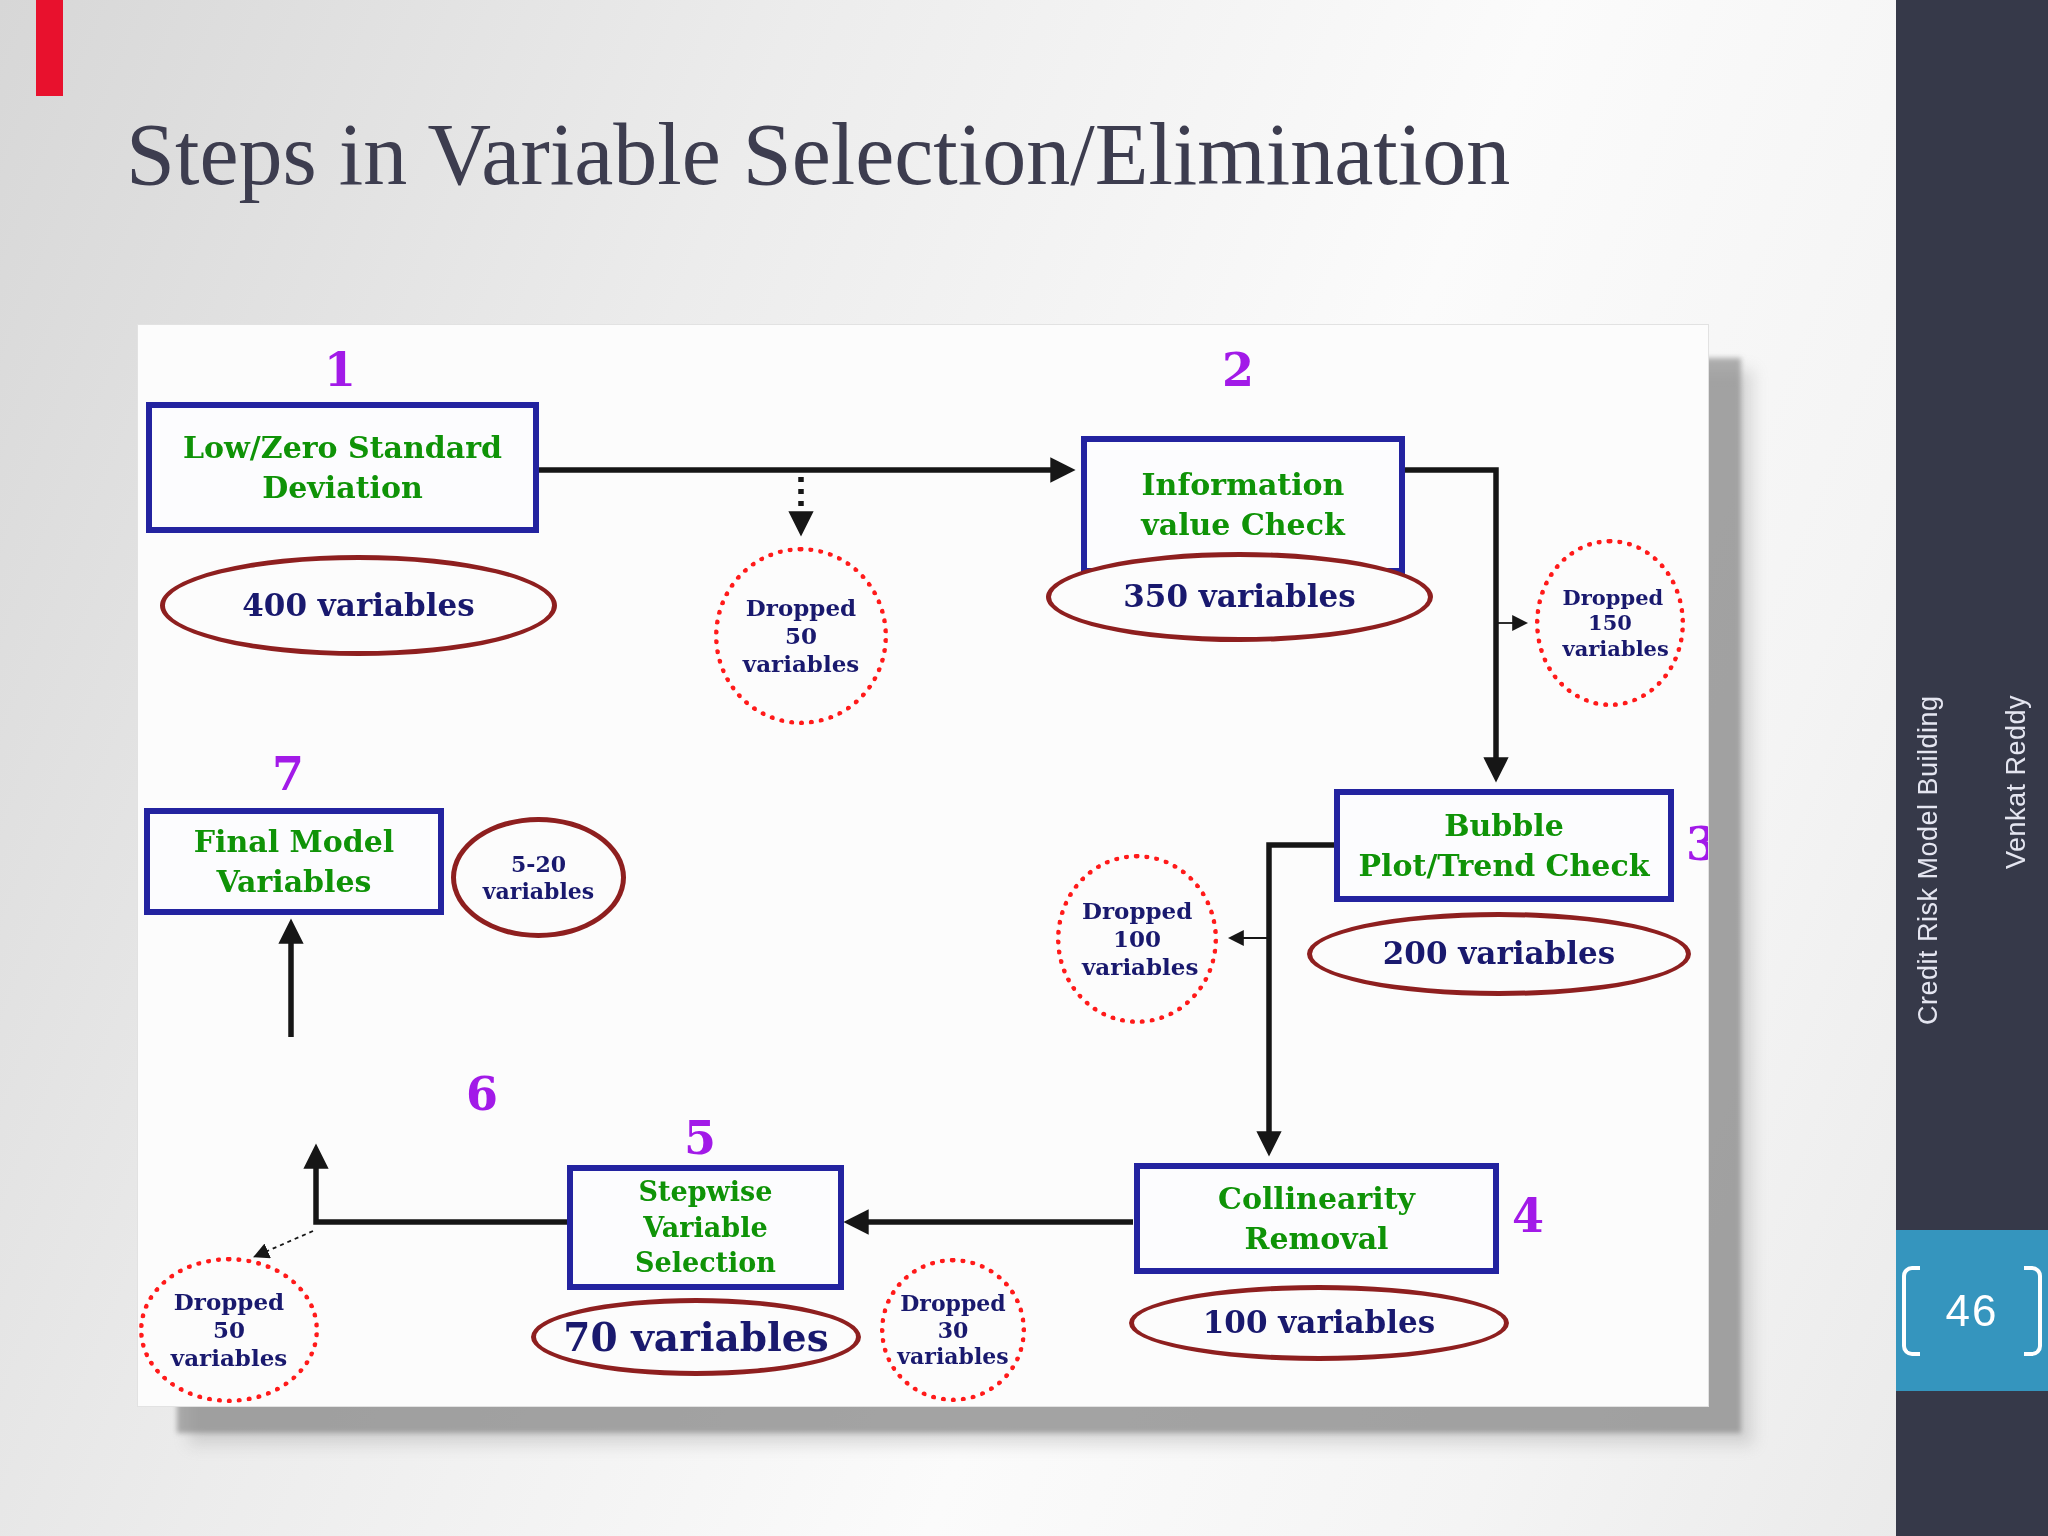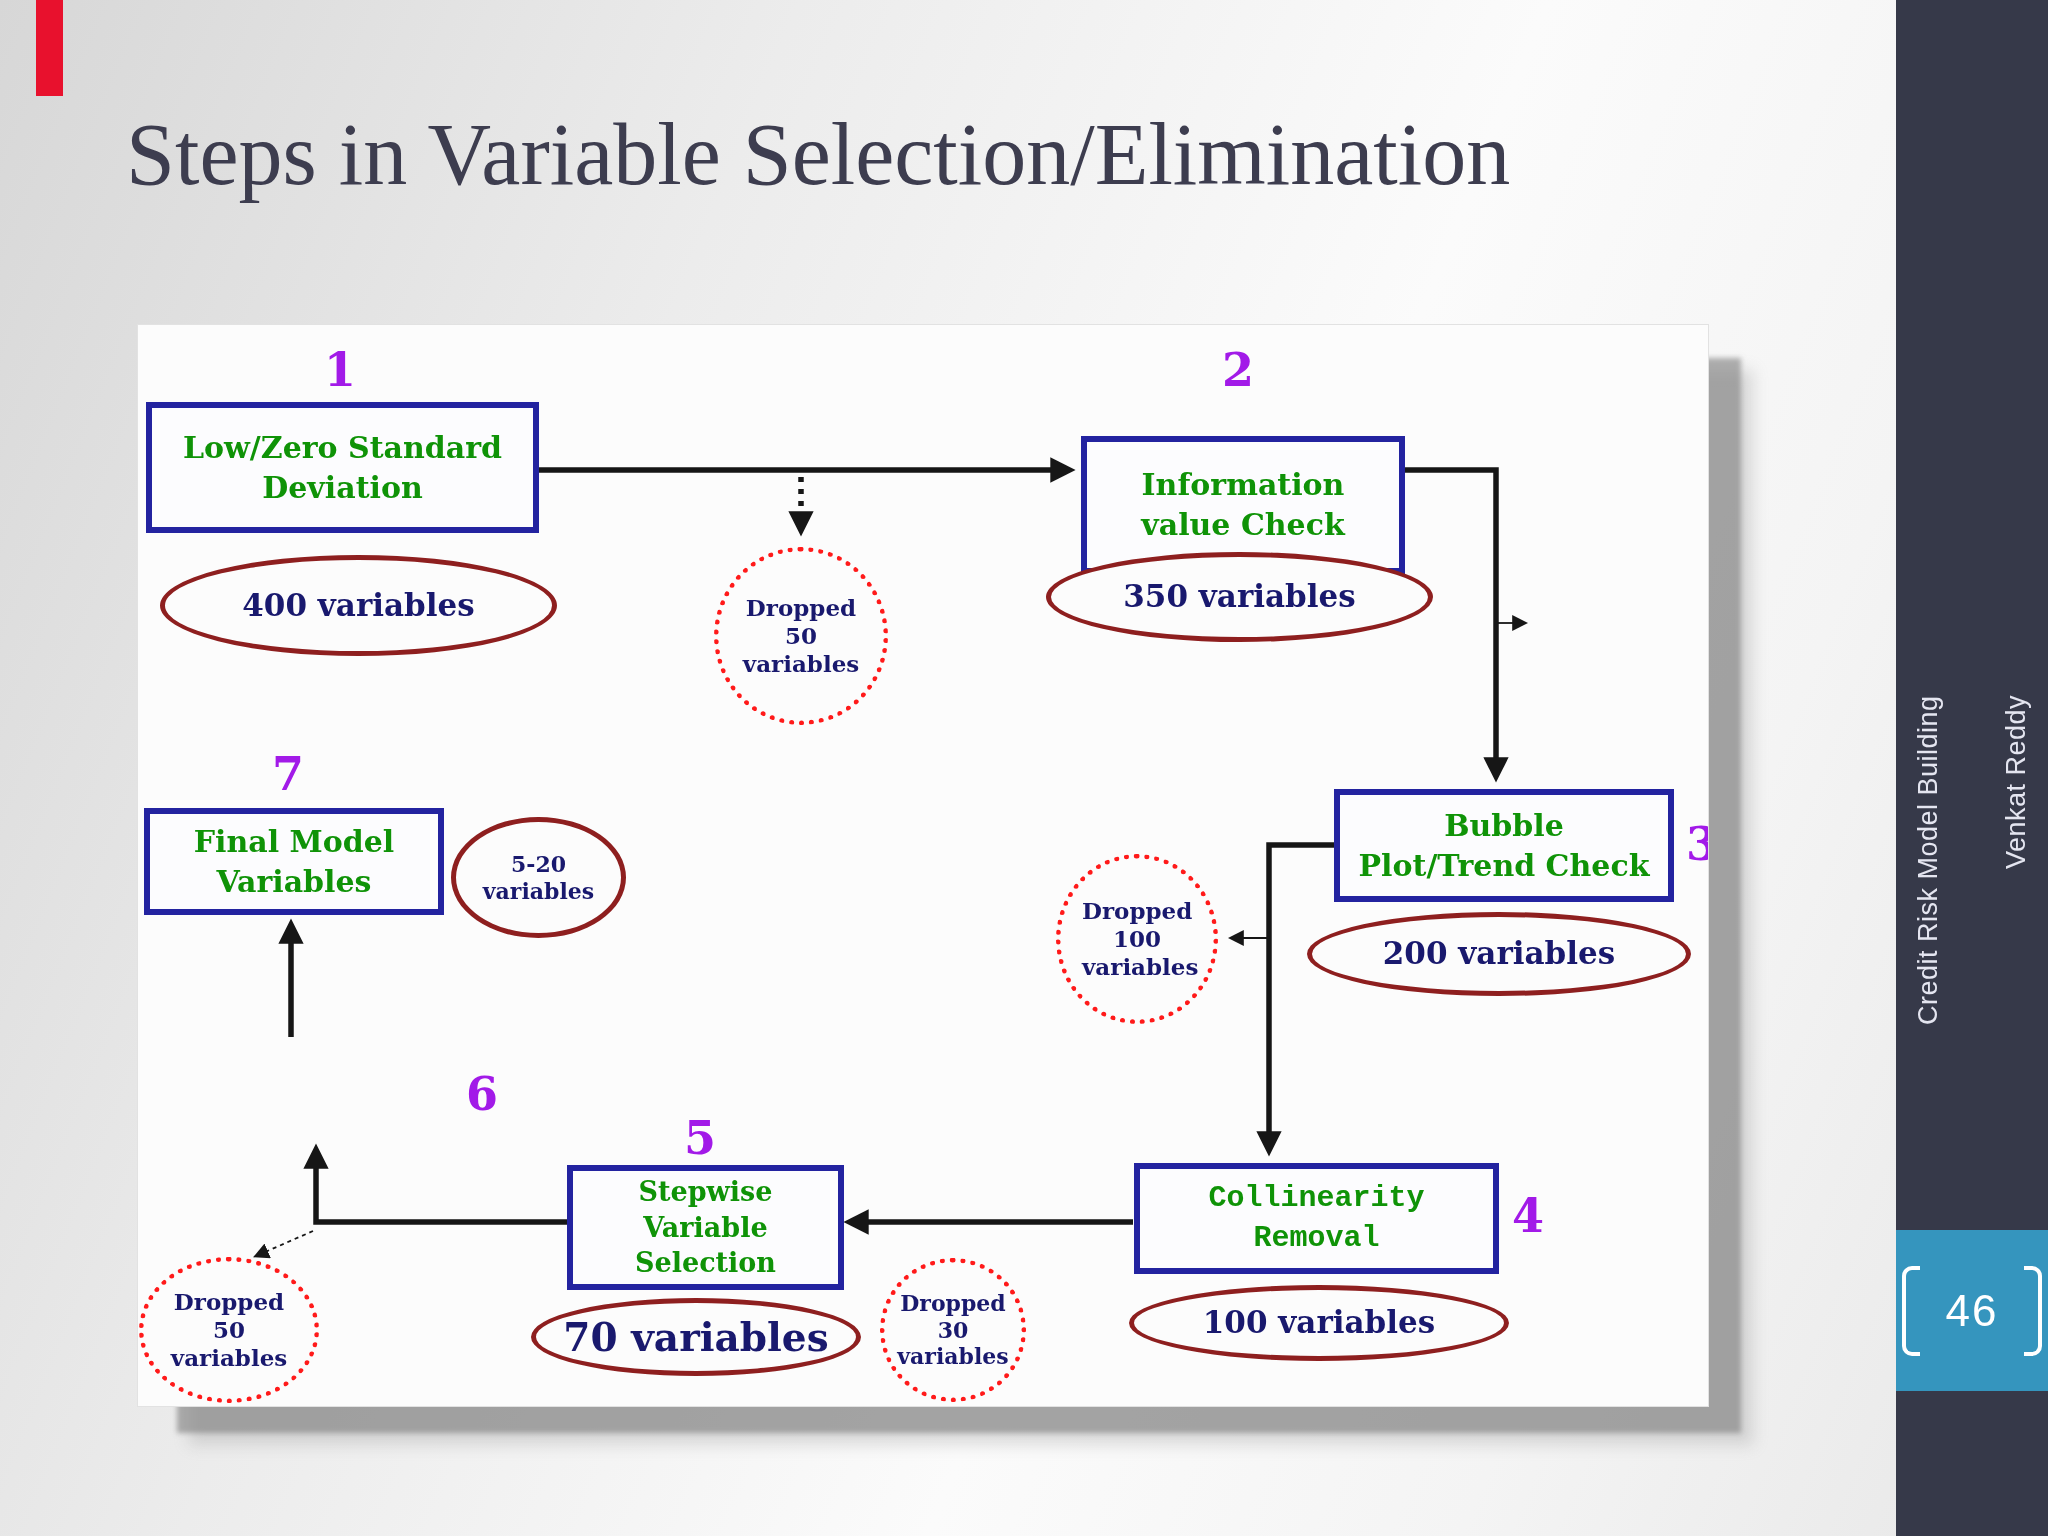--- a/index.html
+++ b/index.html
@@ -119,21 +119,21 @@
     <div class="pbox" style="left:8px;top:77px;width:393px;height:131px;font-size:30px;">
       <span style="width:340px;">Low/Zero Standard Deviation</span>
     </div>
     <div class="pbox" style="left:943px;top:75px;width:324px;height:138px;font-size:30px;margin-top:36px;">
       <span style="width:280px;">Information value Check</span>
     </div>
     <div class="pbox" style="left:1196px;top:464px;width:340px;height:113px;font-size:30px;">
       <span style="width:300px;">Bubble Plot/Trend Check</span>
     </div>
     <div class="pbox" style="left:996px;top:838px;width:365px;height:111px;font-size:30px;">
-      <span style="width:330px;font-family:Liberation Mono, monospace;">Collinearity Removal</span>
+      <span style="width:330px;">Collinearity Removal</span>
     </div>
     <div class="pbox" style="left:429px;top:840px;width:277px;height:125px;font-size:27px;">
       <span style="width:245px;">Stepwise Variable Selection</span>
     </div>
     <div class="pbox" style="left:6px;top:483px;width:300px;height:107px;font-size:30px;">
       <span style="width:240px;">Final Model Variables</span>
     </div>
 
     <div class="oval" style="left:22px;top:230px;width:397px;height:101px;font-size:31px;">
       <span>400 variables</span>
@@ -150,20 +150,23 @@
     <div class="oval" style="left:393px;top:973px;width:330px;height:78px;font-size:39px;text-align:center;">
       <span>70 variables</span>
     </div>
     <div class="oval" style="left:313px;top:492px;width:175px;height:121px;font-size:22px;">
       <span style="width:130px;">5-20 variables</span>
     </div>
 
     <div class="dropped" style="left:576px;top:222px;width:174px;height:178px;font-size:23px;">
       <span style="width:140px;">Dropped 50 variables</span>
     </div>
+    <div class="dropped" style="left:1397px;top:214px;width:150px;height:168px;font-size:21px;">
+      <span style="width:95px;">Dropped 150 variables</span>
+    </div>
     <div class="dropped" style="left:918px;top:529px;width:162px;height:170px;font-size:23px;">
       <span style="width:110px;">Dropped 100 variables</span>
     </div>
     <div class="dropped" style="left:742px;top:933px;width:146px;height:144px;font-size:22px;">
       <span style="width:125px;">Dropped 30 variables</span>
     </div>
     <div class="dropped" style="left:1px;top:932px;width:180px;height:146px;font-size:23px;">
       <span style="width:140px;">Dropped 50 variables</span>
     </div>
 

